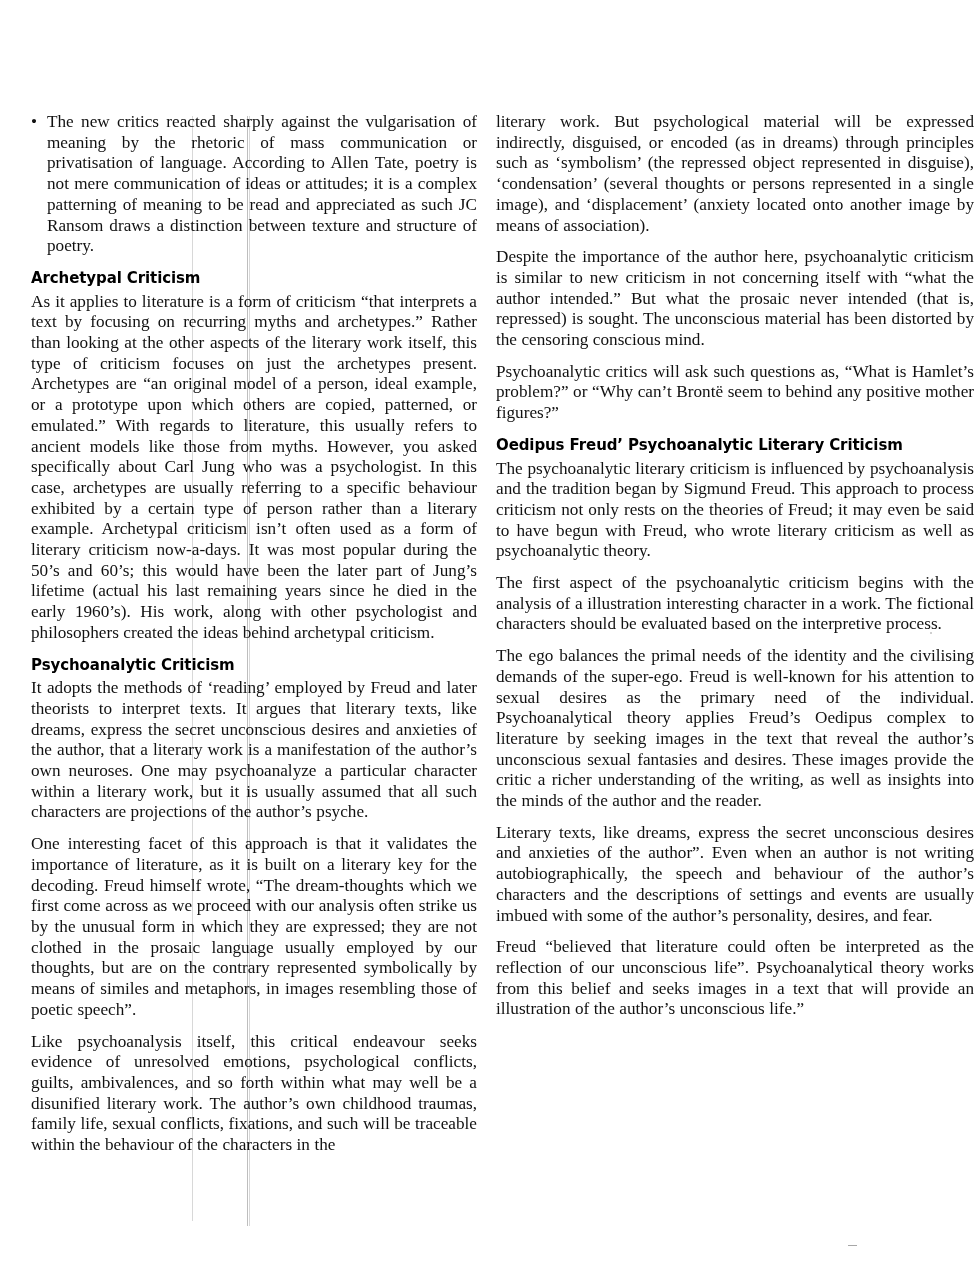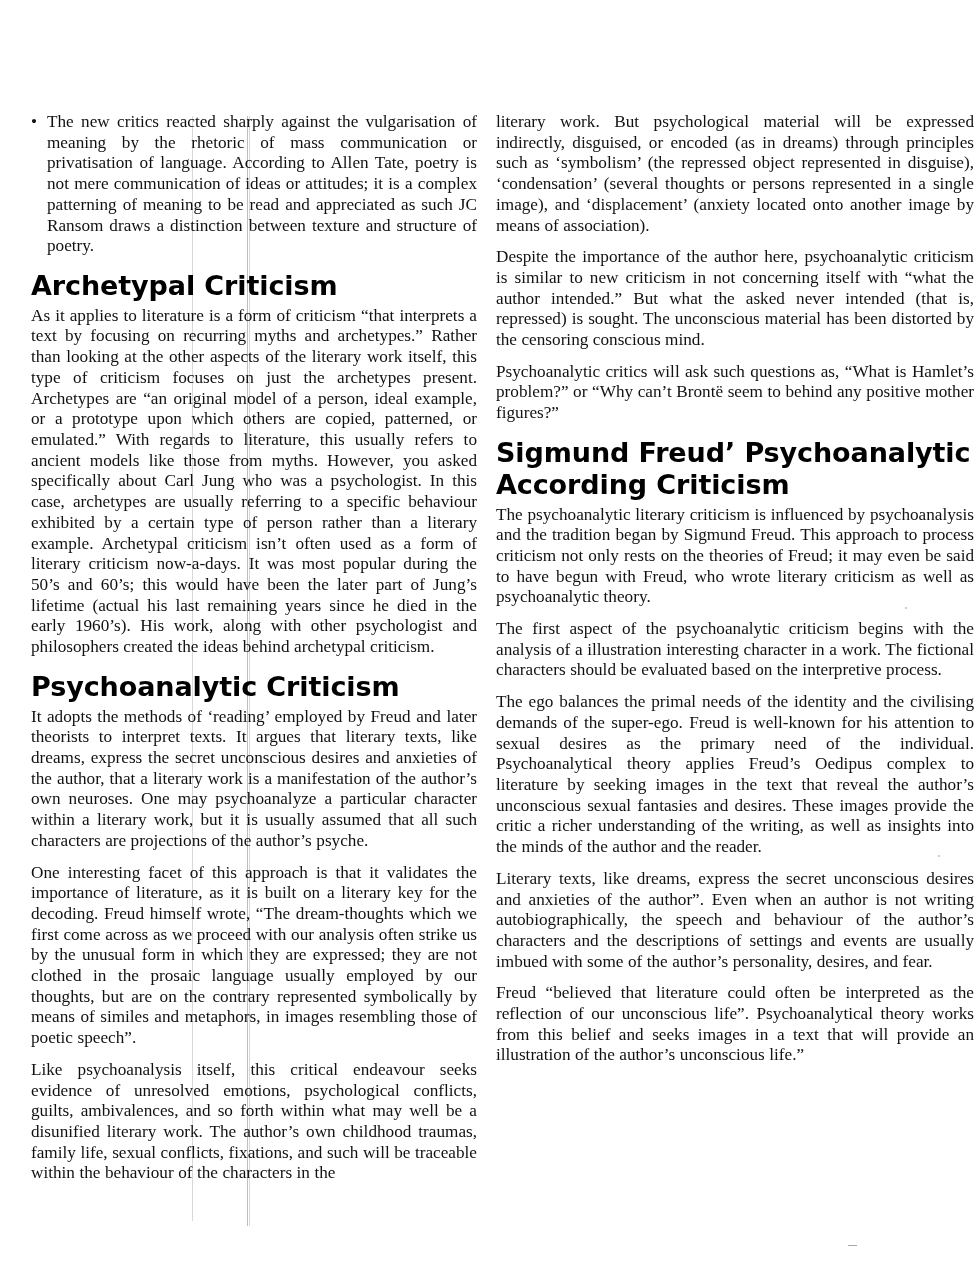--- a/index.html
+++ b/index.html
@@ -36,21 +36,21 @@
   }
   .col-right {
     width: 478px;
     padding-left: 0px;
   }
 
   
   h2.section-heading {
     font-family: "DejaVu Sans", "Liberation Sans", sans-serif;
     font-weight: bold;
-    font-size: 27px;
+    font-size: 15px;
     line-height: 1.18;
     letter-spacing: -0.1px;
     margin: 13px 0 4px 0;
     color: #000000;
   }
   .col-left h2.section-heading { margin-left: 0px; }
 
   
   p.para {
     font-size: 17.2px;
@@ -132,25 +132,25 @@
 
       <p class="para">One interesting facet of this approach is that it validates the importance of literature, as it is built on a literary key for the decoding. Freud himself wrote, “The dream-thoughts which we first come across as we proceed with our analysis often strike us by the unusual form in which they are expressed; they are not clothed in the prosaic language usually employed by our thoughts, but are on the contrary represented symbolically by means of similes and metaphors, in images resembling those of poetic speech”.</p>
 
       <p class="para">Like psychoanalysis itself, this critical endeavour seeks evidence of unresolved emotions, psychological conflicts, guilts, ambivalences, and so forth within what may well be a disunified literary work. The author’s own childhood traumas, family life, sexual conflicts, fixations, and such will be traceable within the behaviour of the characters in the</p>
     </div>
 
     <div class="col col-right">
 
       <p class="para">literary work. But psychological material will be expressed indirectly, disguised, or encoded (as in dreams) through principles such as ‘symbolism’ (the repressed object represented in disguise), ‘condensation’ (several thoughts or persons represented in a single image), and ‘displacement’ (anxiety located onto another image by means of association).</p>
 
-      <p class="para">Despite the importance of the author here, psychoanalytic criticism is similar to new criticism in not concerning itself with “what the author intended.” But what the asked never intended (that is, repressed) is sought. The unconscious material has been distorted by the censoring conscious mind.</p>
+      <p class="para">Despite the importance of the author here, psychoanalytic criticism is similar to new criticism in not concerning itself with “what the author intended.” But what the prosaic never intended (that is, repressed) is sought. The unconscious material has been distorted by the censoring conscious mind.</p>
 
       <p class="para">Psychoanalytic critics will ask such questions as, “What is Hamlet’s problem?” or “Why can’t Brontë seem to behind any positive mother figures?”</p>
 
-      <h2 class="section-heading">Sigmund Freud’ Psychoanalytic According Criticism</h2>
+      <h2 class="section-heading">Oedipus Freud’ Psychoanalytic Literary Criticism</h2>
 
       <p class="para">The psychoanalytic literary criticism is influenced by psychoanalysis and the tradition began by Sigmund Freud. This approach to process criticism not only rests on the theories of Freud; it may even be said to have begun with Freud, who wrote literary criticism as well as psychoanalytic theory.</p>
 
       <p class="para">The first aspect of the psychoanalytic criticism begins with the analysis of a illustration interesting character in a work.   The fictional characters should be evaluated based on the interpretive process.</p>
 
       <p class="para">The ego balances the primal needs of the identity and the civilising demands of the super-ego. Freud is well-known for his attention to sexual desires as the primary need of the individual. Psychoanalytical theory applies Freud’s Oedipus complex to literature by seeking images in the text that reveal the author’s unconscious sexual fantasies and desires. These images provide the critic a richer understanding of the writing, as well as insights into the minds of the author and the reader.</p>
 
       <p class="para">Literary texts, like dreams, express the secret unconscious desires and anxieties of the author”. Even when an author is not writing autobiographically, the speech and behaviour of the author’s characters and the descriptions of settings and events are usually imbued with some of the author’s personality, desires, and fear.</p>
 
       <p class="para">Freud “believed that literature could often be interpreted as the reflection of our unconscious life”. Psychoanalytical theory works from this belief and seeks images in a text that will provide an illustration of the author’s unconscious life.”</p>

